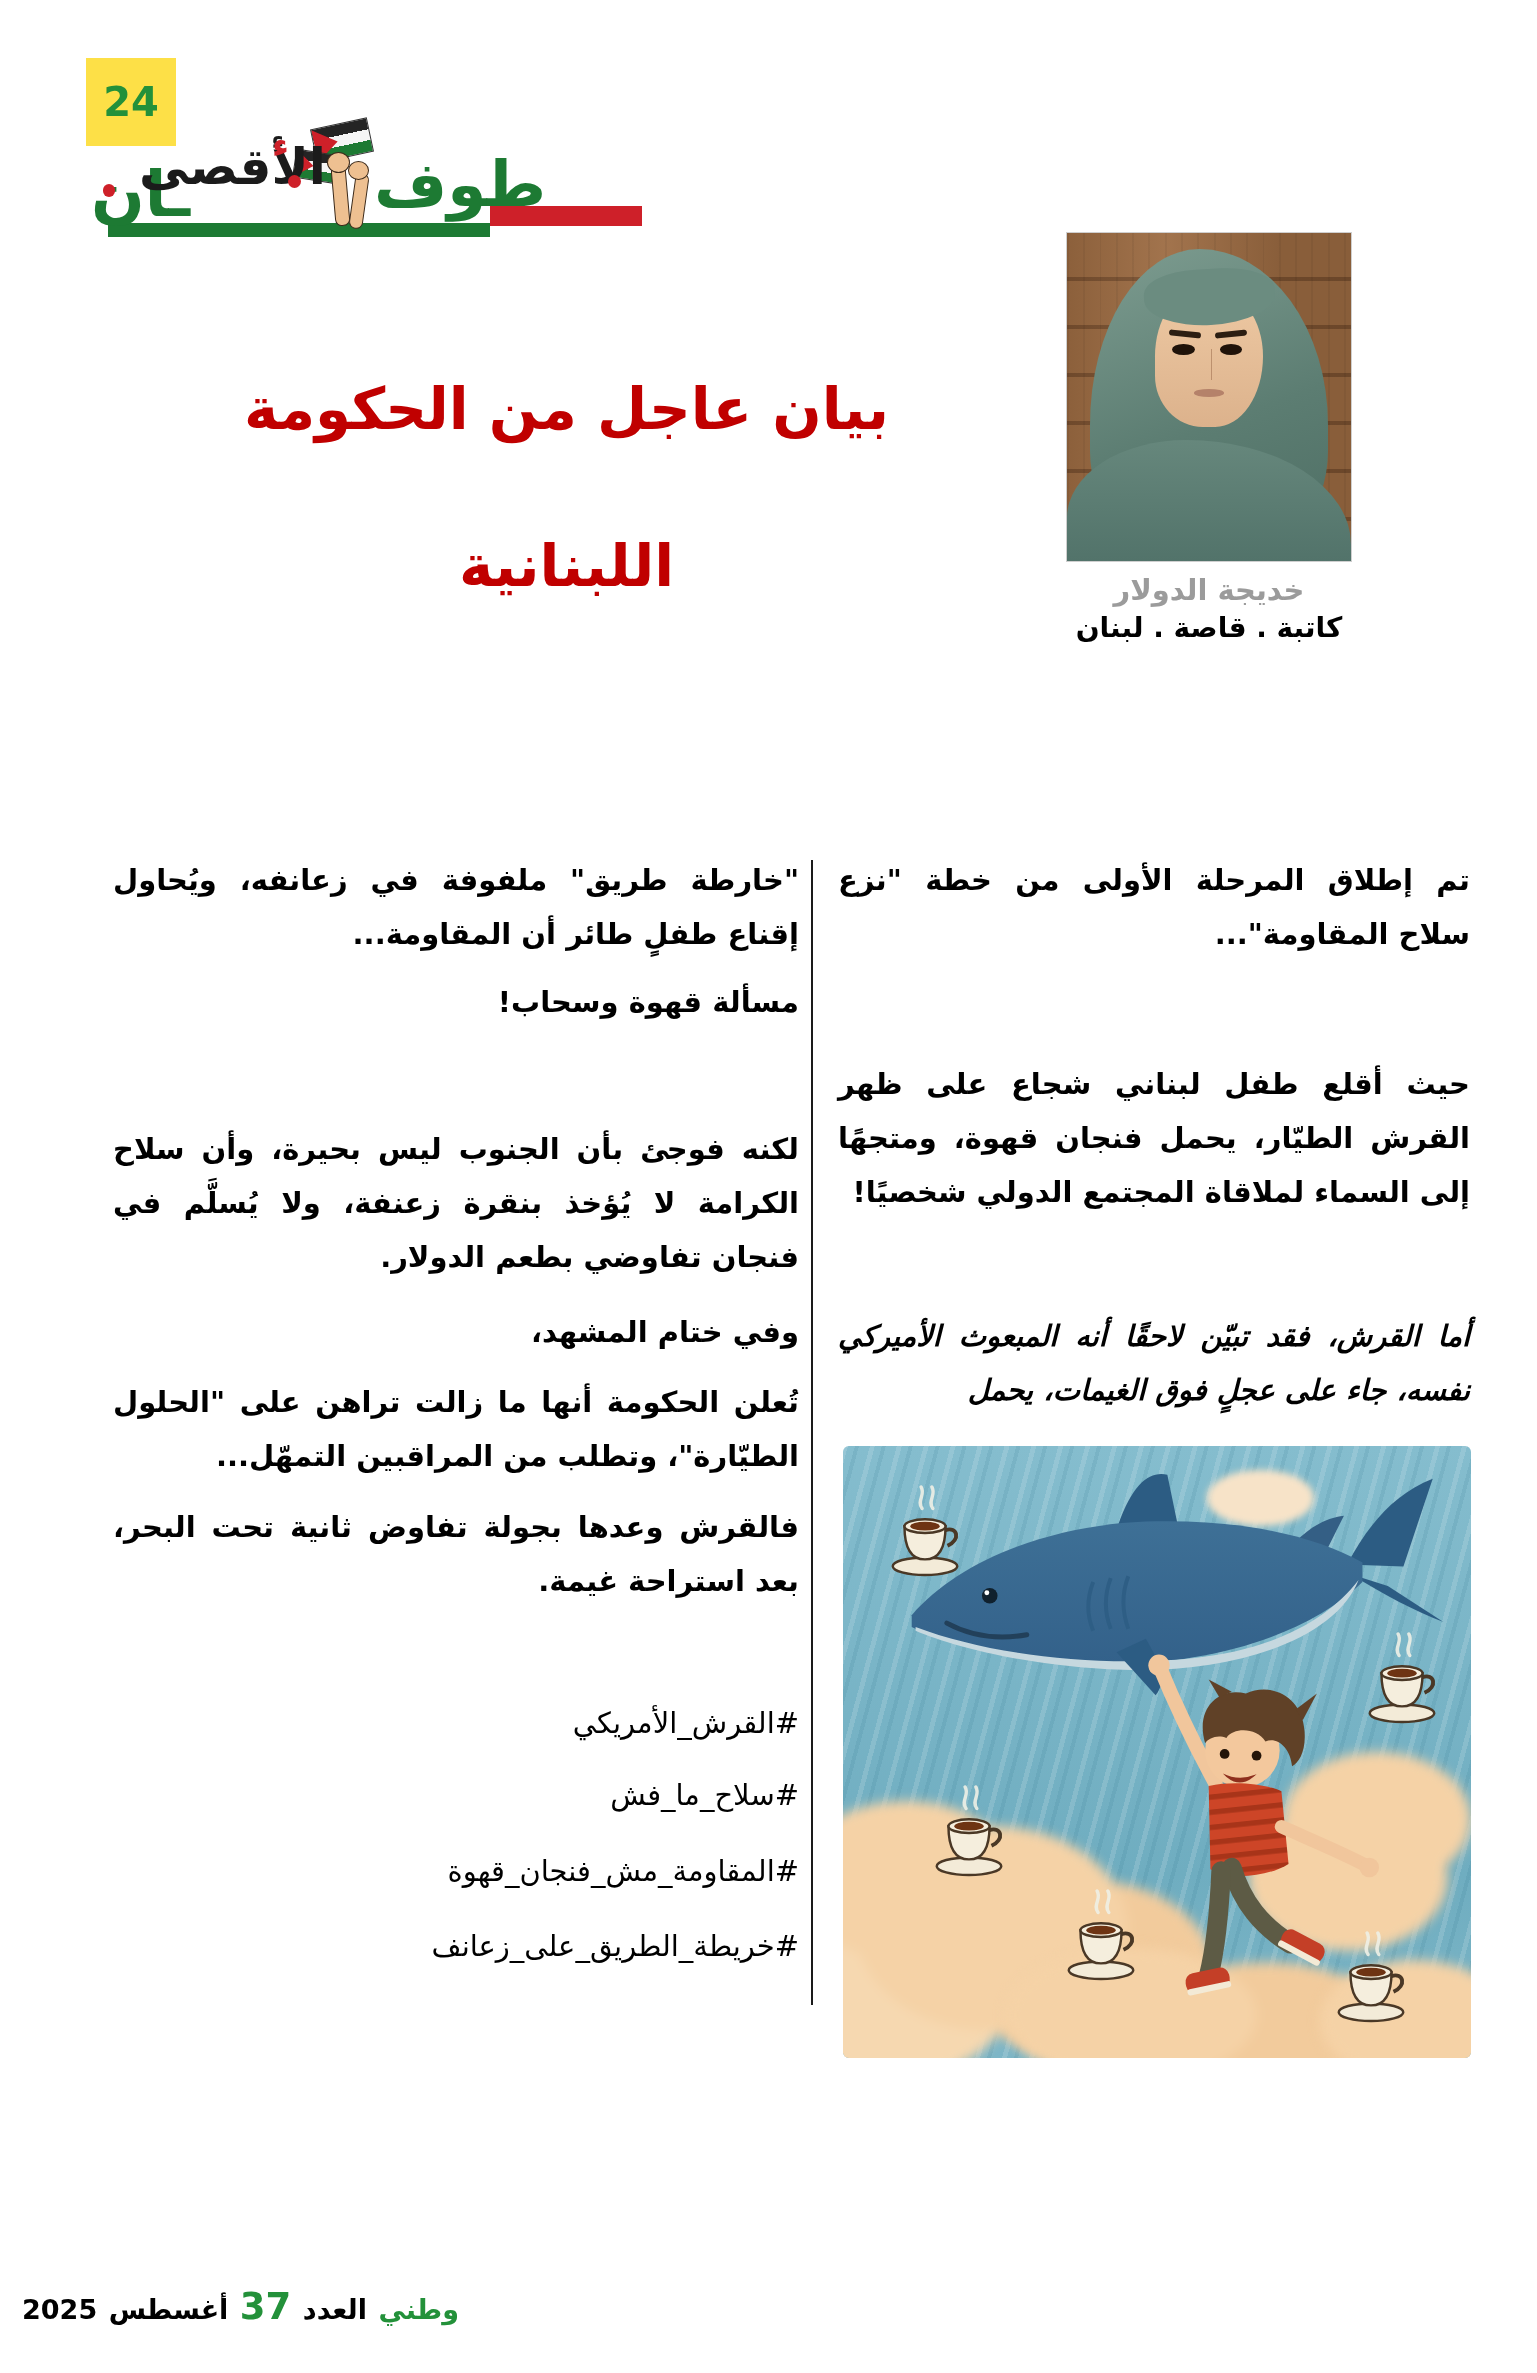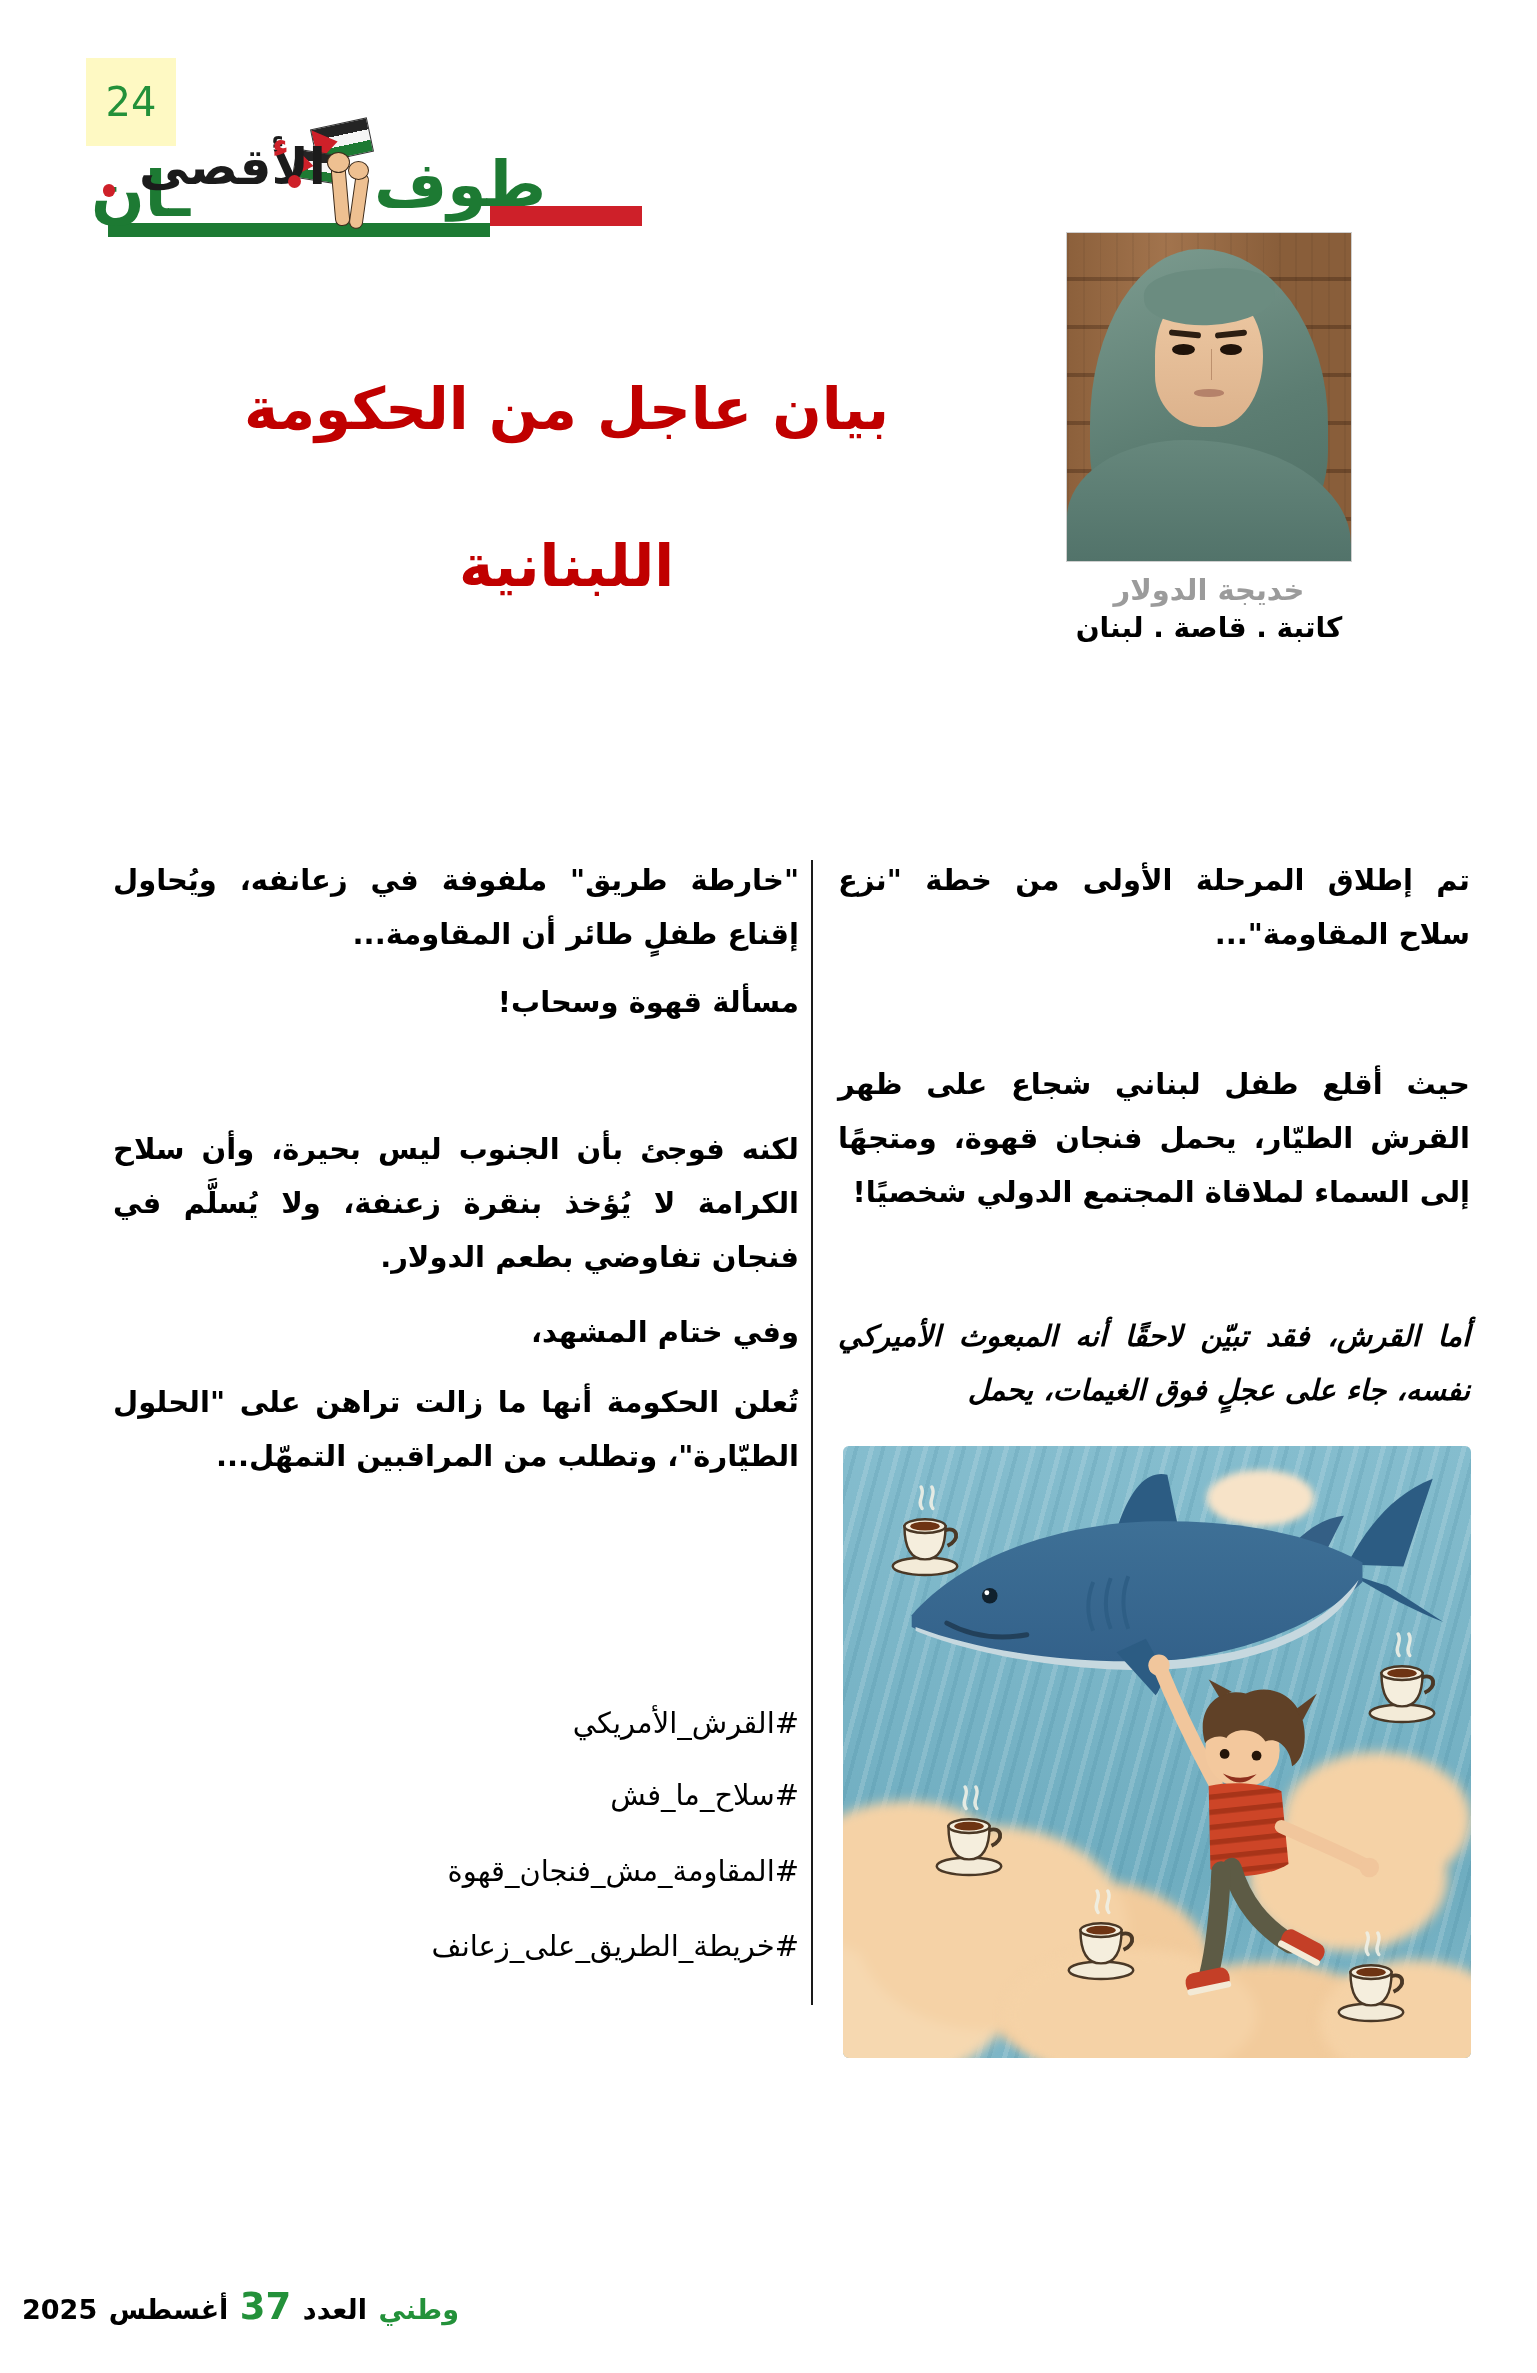--- a/index.html
+++ b/index.html
@@ -1,22 +1,22 @@
 <!DOCTYPE html>
 <html lang="ar"><head>
 <meta charset="utf-8">
 <style>
   * { margin:0; padding:0; box-sizing:border-box; }
   body { background:#e8e8e8; font-family:"DejaVu Sans", sans-serif; }
   .page { position:relative; width:1537px; height:2374px; background:#ffffff; margin:0 auto; overflow:hidden; }
 
   
   .pagenum { position:absolute; left:86px; top:58px; width:90px; height:88px;
-    background:#fef9c3; display:flex; align-items:center; justify-content:center;
-    color:#23913a; font-size:40px; font-weight:400; }
+    background:#fde047; display:flex; align-items:center; justify-content:center;
+    color:#23913a; font-size:40px; font-weight:700; }
 
   
   .logo { position:absolute; left:91px; top:123px; width:557px; height:163px; }
   .logo .kashida { position:absolute; left:17.3px; top:100px; width:382px; height:14.4px; background:#1d7a33; z-index:1; }
   .logo .redbar { position:absolute; left:399px; top:83px; width:152px; height:20px; background:#ce2029; z-index:1; }
   .logo .tufan-tail { position:absolute; left:0; top:35px; font-size:63px; font-weight:800; color:#1d7a33; direction:rtl; z-index:3; }
   .logo .tufan-head { position:absolute; left:283px; top:25px; font-size:63px; font-weight:800; color:#1d7a33; direction:rtl; z-index:3;text-align:right; }
   .logo .aqsa { position:absolute; left:48px; top:15.4px; font-size:50px; font-weight:700; color:#1b1b1b; direction:rtl; z-index:4; }
   .logo .hamza { position:absolute; left:181px; top:1.9px; font-size:33px; font-weight:800; color:#ce2029; z-index:5; }
   .logo .dot { position:absolute; border-radius:50%; background:#ce2029; z-index:5; }
@@ -168,20 +168,21 @@
 
   <p class="para right rp1">تم إطلاق المرحلة الأولى من خطة "نزع سلاح المقاومة"...</p>
   <p class="para right rp2">حيث أقلع طفل لبناني شجاع على ظهر القرش الطيّار، يحمل فنجان قهوة، ومتجهًا إلى السماء لملاقاة المجتمع الدولي شخصيًا!</p>
   <p class="para right rp3">أما القرش، فقد تبيّن لاحقًا أنه المبعوث الأميركي نفسه، جاء على عجلٍ فوق الغيمات، يحمل</p>
 
   <p class="para left lp1">"خارطة طريق" ملفوفة في زعانفه، ويُحاول إقناع طفلٍ طائر أن المقاومة...</p>
   <p class="para left lp2">مسألة قهوة وسحاب!</p>
   <p class="para left lp3">لكنه فوجئ بأن الجنوب ليس بحيرة، وأن سلاح الكرامة لا يُؤخذ بنقرة زعنفة، ولا يُسلَّم في فنجان تفاوضي بطعم الدولار.</p>
   <p class="para left lp4">وفي ختام المشهد،</p>
   <p class="para left lp5">تُعلن الحكومة أنها ما زالت تراهن على "الحلول الطيّارة"، وتطلب من المراقبين التمهّل...</p>
+  <p class="para left lp6">فالقرش وعدها بجولة تفاوض ثانية تحت البحر، بعد استراحة غيمة.</p>
 
   <div class="hashtag ht1">#القرش_الأمريكي</div>
   <div class="hashtag ht2">#سلاح_ما_فش</div>
   <div class="hashtag ht3">#المقاومة_مش_فنجان_قهوة</div>
   <div class="hashtag ht4">#خريطة_الطريق_على_زعانف</div>
 
   <div class="illus">
     <div class="cloud cl4"></div>
     <div class="cloud cl1"></div>
     <div class="cloud cl2"></div>

